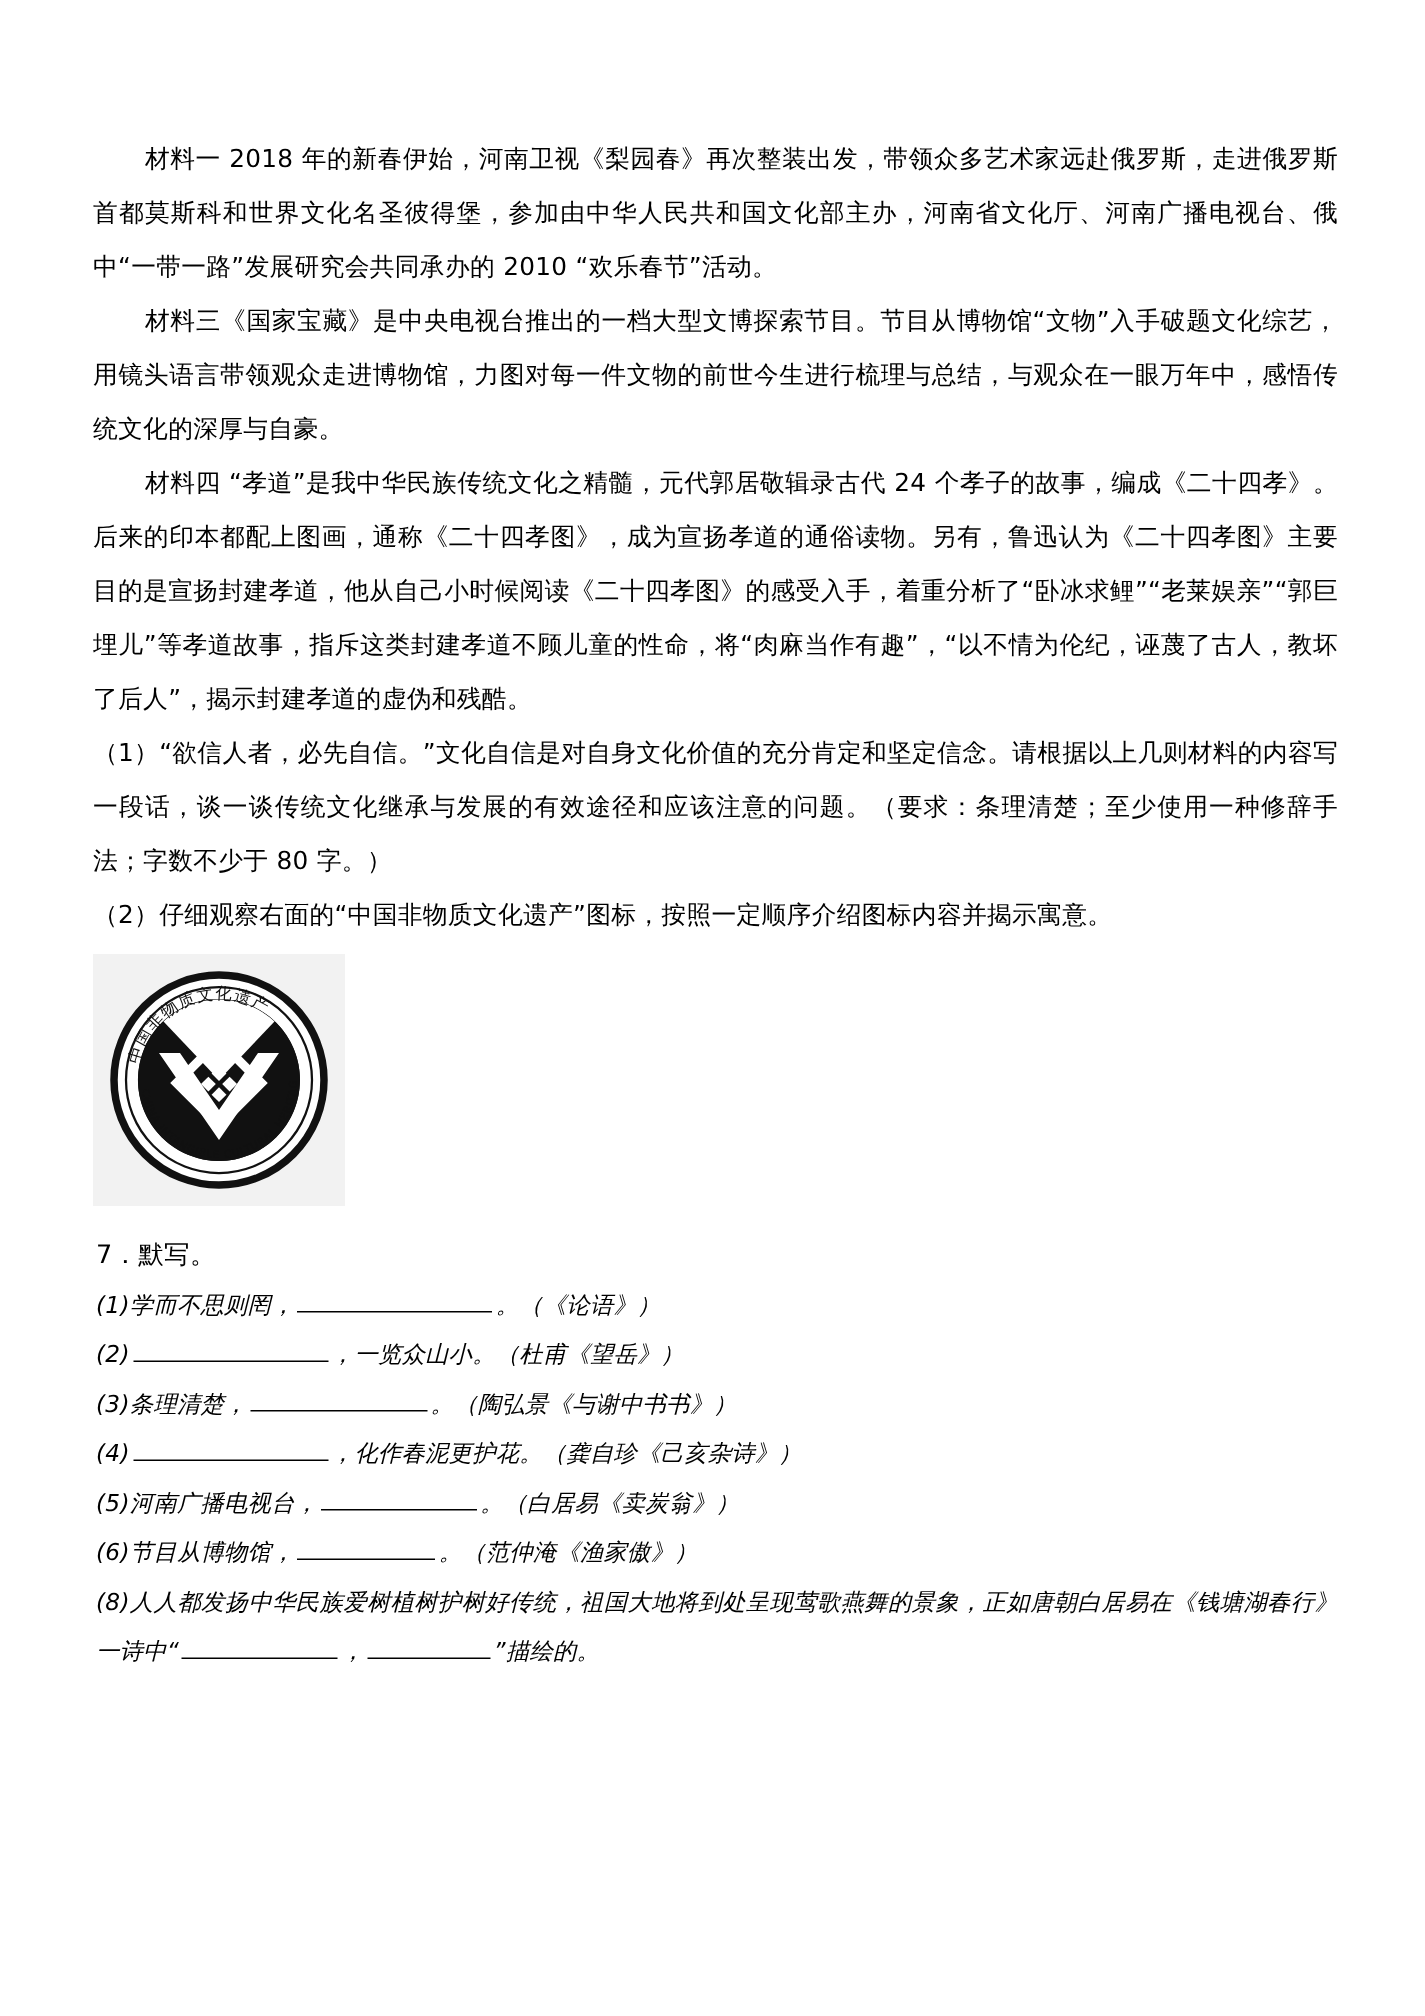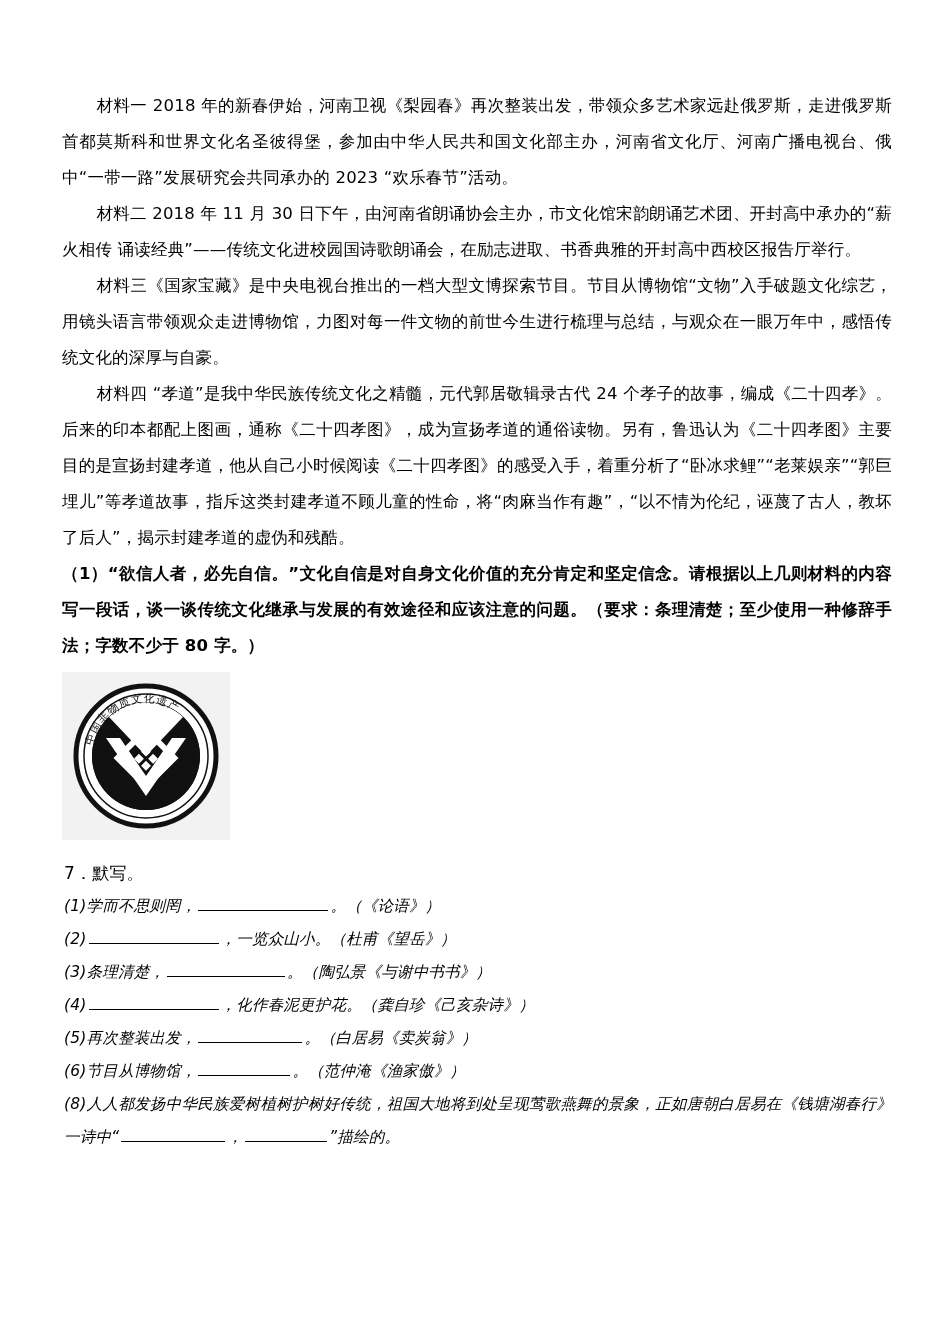--- a/index.html
+++ b/index.html
@@ -39,21 +39,20 @@
   .indent2 {
     text-indent: 2.1em;
   }
   .materials p {
     font-size: 16.5px;
     line-height: 36px;
   }
   .q-list p {
     font-size: 16.5px;
     line-height: 36px;
-    font-weight: bold;
   }
   .sec7 {
     margin-top: 16px;
   }
   .sec7 .title {
     font-size: 17px;
     line-height: 34px;
     margin-left: 2px;
   }
   .sec7 .item {
@@ -95,28 +94,28 @@
     left: 0; top: 0;
   }
 </style>
 </head>
 <body>
 
 <div class="page">
   <div class="content">
 
     <div class="materials">
-      <p class="indent2">材料一  2018 年的新春伊始，河南卫视《梨园春》再次整装出发，带领众多艺术家远赴俄罗斯，走进俄罗斯首都莫斯科和世界文化名圣彼得堡，参加由中华人民共和国文化部主办，河南省文化厅、河南广播电视台、俄中“一带一路”发展研究会共同承办的 2023 “欢乐春节”活动。</p>
-      <p class="indent2">材料二  2018 年 11 月 30 日下午，由河南省朗诵协会主办，市文化馆宋韵朗诵艺术团、开封高中承办的“薪火相传 诵读经典”——传统文化进校园国诗歌朗诵会，在励志进取、书香典雅的开封高中西校区报告厅举行。</p>
+      <p class="indent2">材料一  2018 年的新春伊始，河南卫视《梨园春》再次整装出发，带领众多艺术家远赴俄罗斯，走进俄罗斯首都莫斯科和世界文化名圣彼得堡，参加由中华人民共和国文化部主办，河南省文化厅、河南广播电视台、俄中“一带一路”发展研究会共同承办的 2010 “欢乐春节”活动。</p>
       <p class="indent2">材料三《国家宝藏》是中央电视台推出的一档大型文博探索节目。节目从博物馆“文物”入手破题文化综艺，用镜头语言带领观众走进博物馆，力图对每一件文物的前世今生进行梳理与总结，与观众在一眼万年中，感悟传统文化的深厚与自豪。</p>
       <p class="indent2">材料四  “孝道”是我中华民族传统文化之精髓，元代郭居敬辑录古代 24 个孝子的故事，编成《二十四孝》。后来的印本都配上图画，通称《二十四孝图》，成为宣扬孝道的通俗读物。另有，鲁迅认为《二十四孝图》主要目的是宣扬封建孝道，他从自己小时候阅读《二十四孝图》的感受入手，着重分析了“卧冰求鲤”“老莱娱亲”“郭巨埋儿”等孝道故事，指斥这类封建孝道不顾儿童的性命，将“肉麻当作有趣”，“以不情为伦纪，诬蔑了古人，教坏了后人”，揭示封建孝道的虚伪和残酷。</p>
     </div>
 
     <div class="q-list">
       <p>（1）“欲信人者，必先自信。”文化自信是对自身文化价值的充分肯定和坚定信念。请根据以上几则材料的内容写一段话，谈一谈传统文化继承与发展的有效途径和应该注意的问题。（要求：条理清楚；至少使用一种修辞手法；字数不少于 80 字。）</p>
+      <p>（2）仔细观察右面的“中国非物质文化遗产”图标，按照一定顺序介绍图标内容并揭示寓意。</p>
     </div>
 
     <div class="emblem-wrap">
       <div class="emblem-box"></div>
       <svg class="emblem-svg" width="168" height="168" viewBox="0 0 168 168">
         <defs>
           <path id="arcTop" d="M 30 84 A 54 54 0 0 1 138 84" fill="none"></path>
           <path id="arcBottom" d="M 32 84 A 52 52 0 0 0 136 84" fill="none"></path>
         </defs>
         <circle cx="84" cy="84" r="70" fill="#ffffff" stroke="#111111" stroke-width="5"></circle>
@@ -160,21 +159,21 @@
 
       <p class="item">
         <span>(3)</span><span>条理清楚，</span><span class="blank b-mid"></span><span>。（陶弘景《与谢中书书》）</span>
       </p>
 
       <p class="item">
         <span>(4)</span><span class="blank b-long"></span><span>，化作春泥更护花。（龚自珍《己亥杂诗》）</span>
       </p>
 
       <p class="item">
-        <span>(5)</span><span>再次整装出发，</span><span class="blank b-short"></span><span>。（白居易《卖炭翁》）</span>
+        <span>(5)</span><span>河南广播电视台，</span><span class="blank b-short"></span><span>。（白居易《卖炭翁》）</span>
       </p>
 
       <p class="item">
         <span>(6)</span><span>节目从博物馆，</span><span class="blank b-xs"></span><span>。（范仲淹《渔家傲》）</span>
       </p>
 
 
       <p class="item">
         <span>(8)</span><span>人人都发扬中华民族爱树植树护树好传统，祖国大地将到处呈现莺歌燕舞的景象，正如唐朝白居易在《钱塘湖春行》一诗中“</span><span class="blank b-short"></span><span>，</span><span class="blank b-tiny"></span><span>”描绘的。</span>
       </p>

